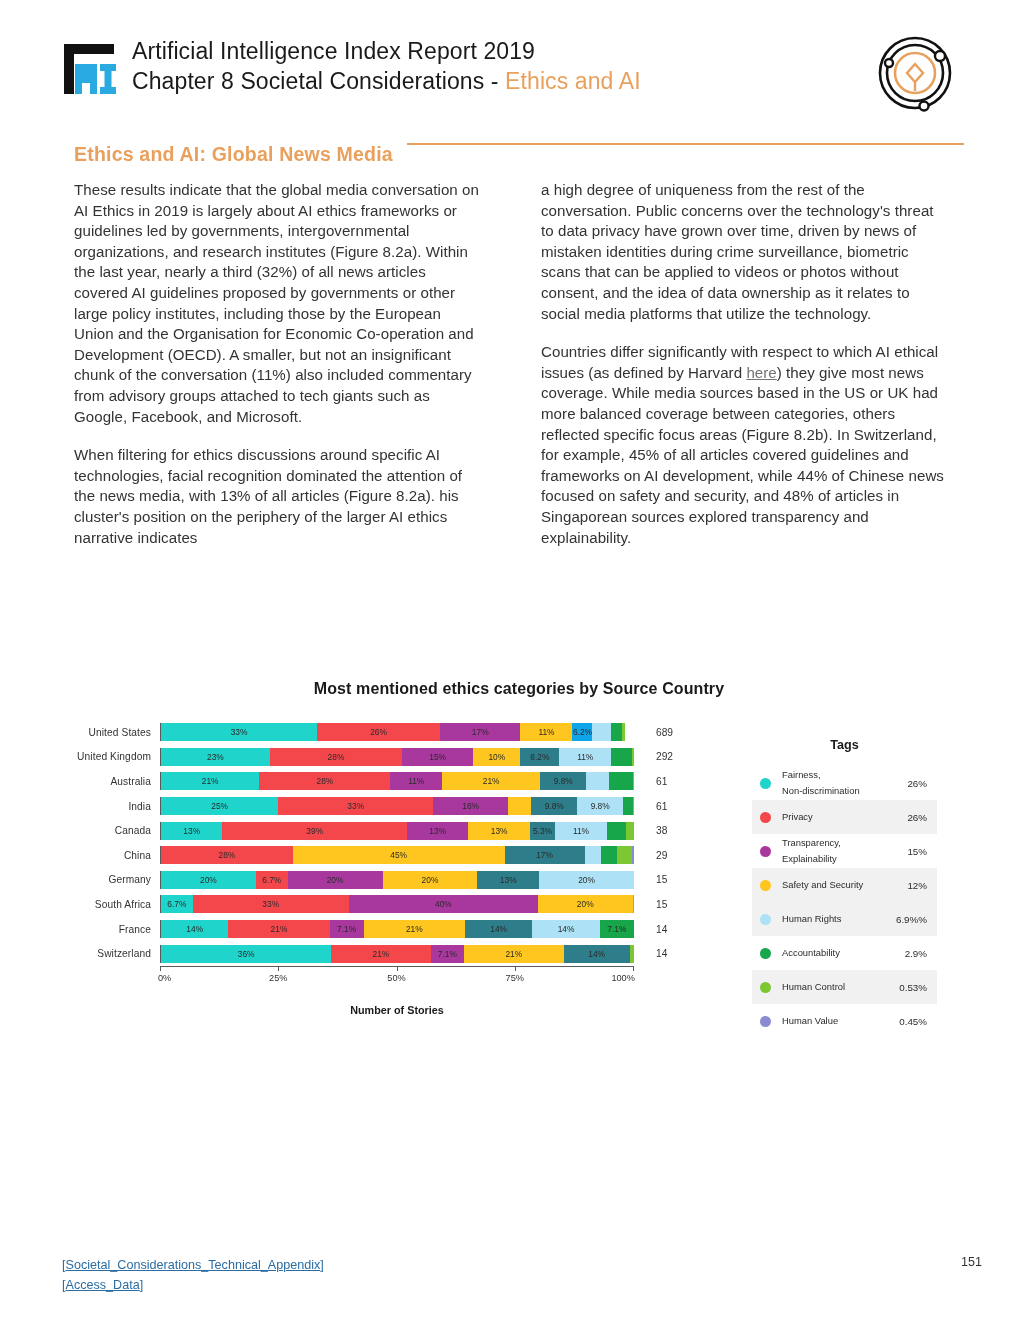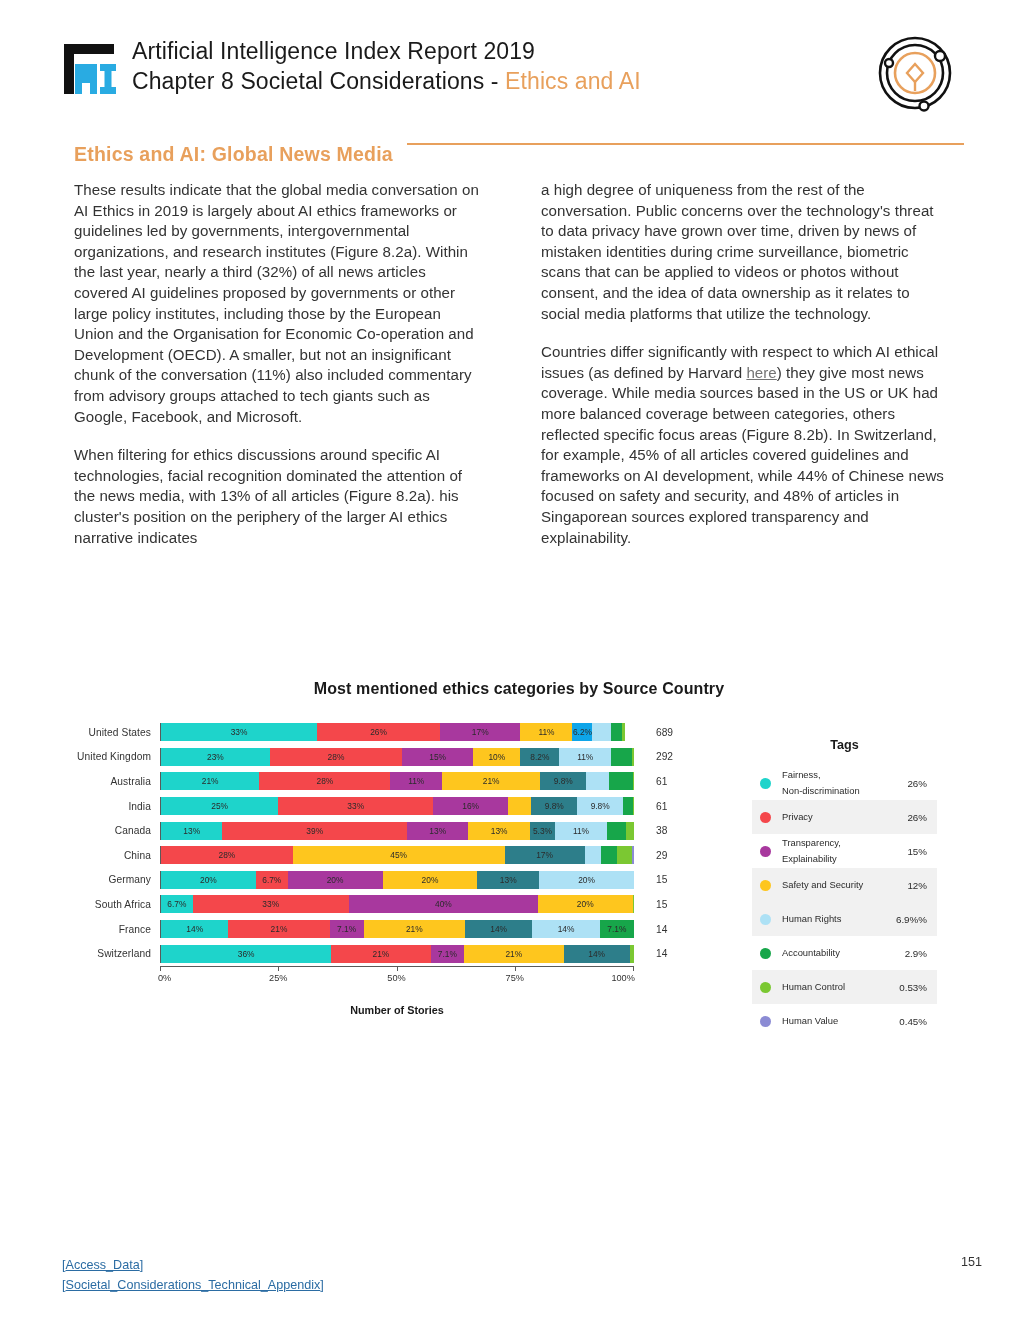--- a/index.html
+++ b/index.html
@@ -439,16 +439,16 @@
             <span class="legend-val">0.45%</span>
           </div>
         </div>
     </div>
 
   </div>
 
 </div>
 
 <div class="footer">
+  <div class="footer-line">[<a class="footer-link" href="#">Societal_Considerations_Technical_Appendix</a>]</div>
   <div class="footer-line">[<a class="footer-link" href="#">Access_Data</a>]</div>
-  <div class="footer-line">[<a class="footer-link" href="#">Societal_Considerations_Technical_Appendix</a>]</div>
   <div class="page-num">151</div>
 </div>
 
 </body></html>

